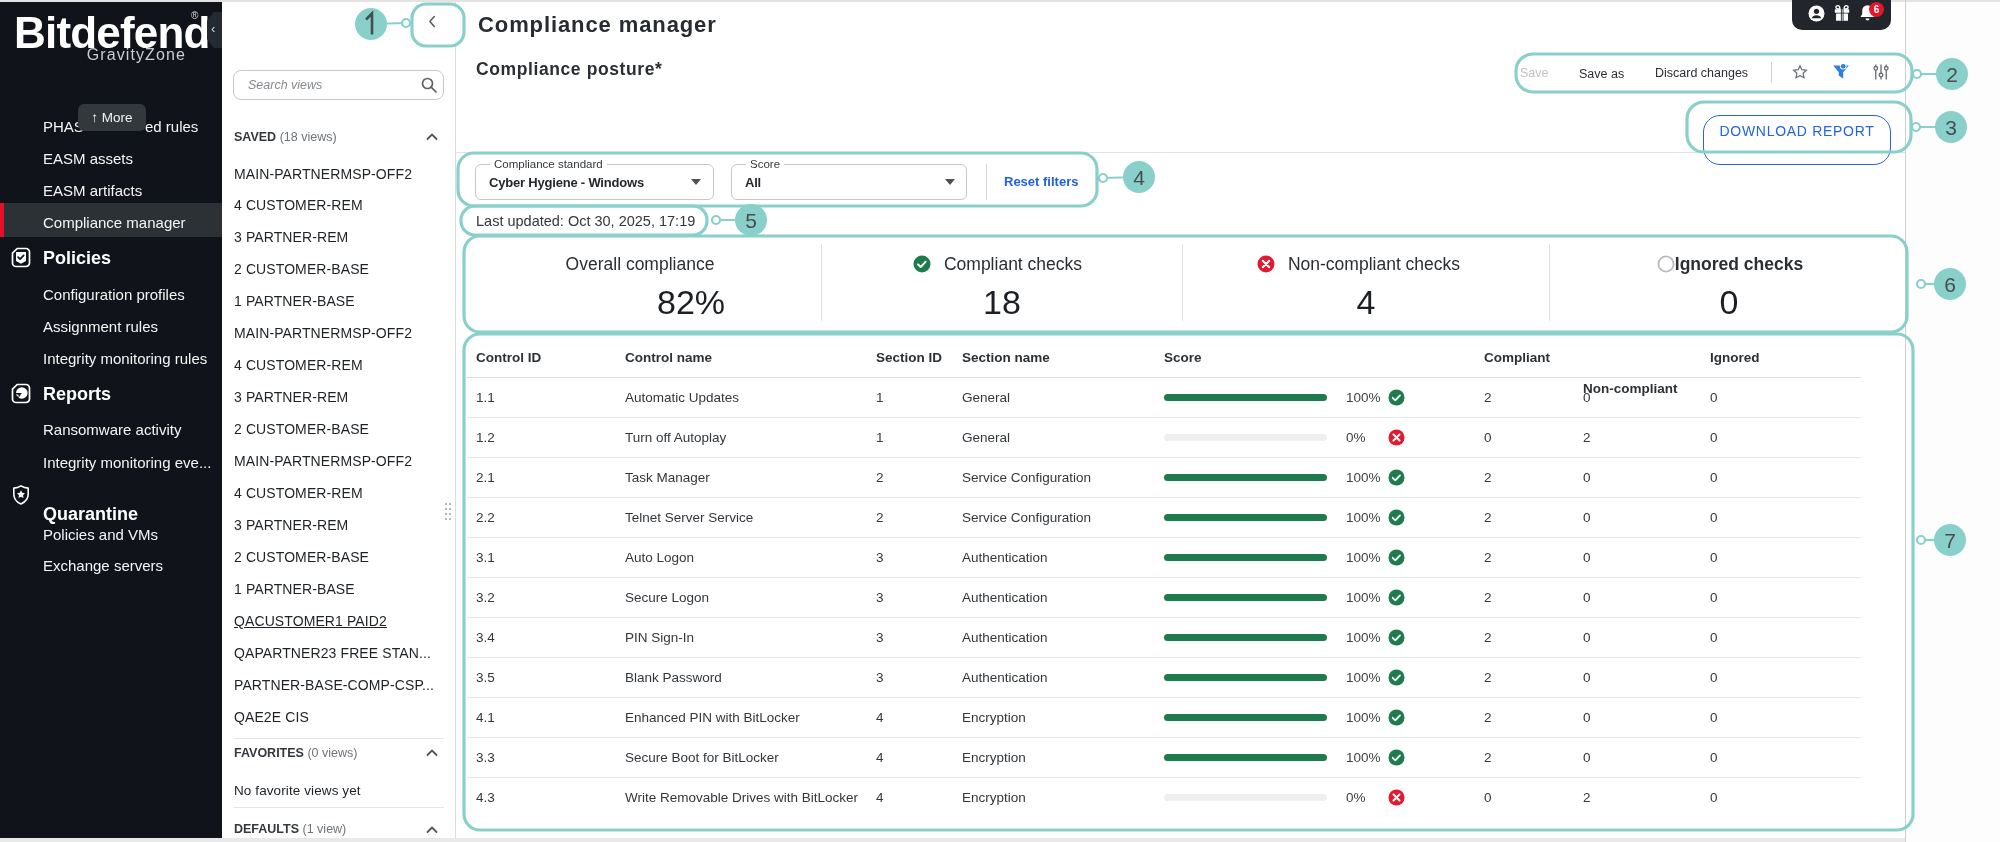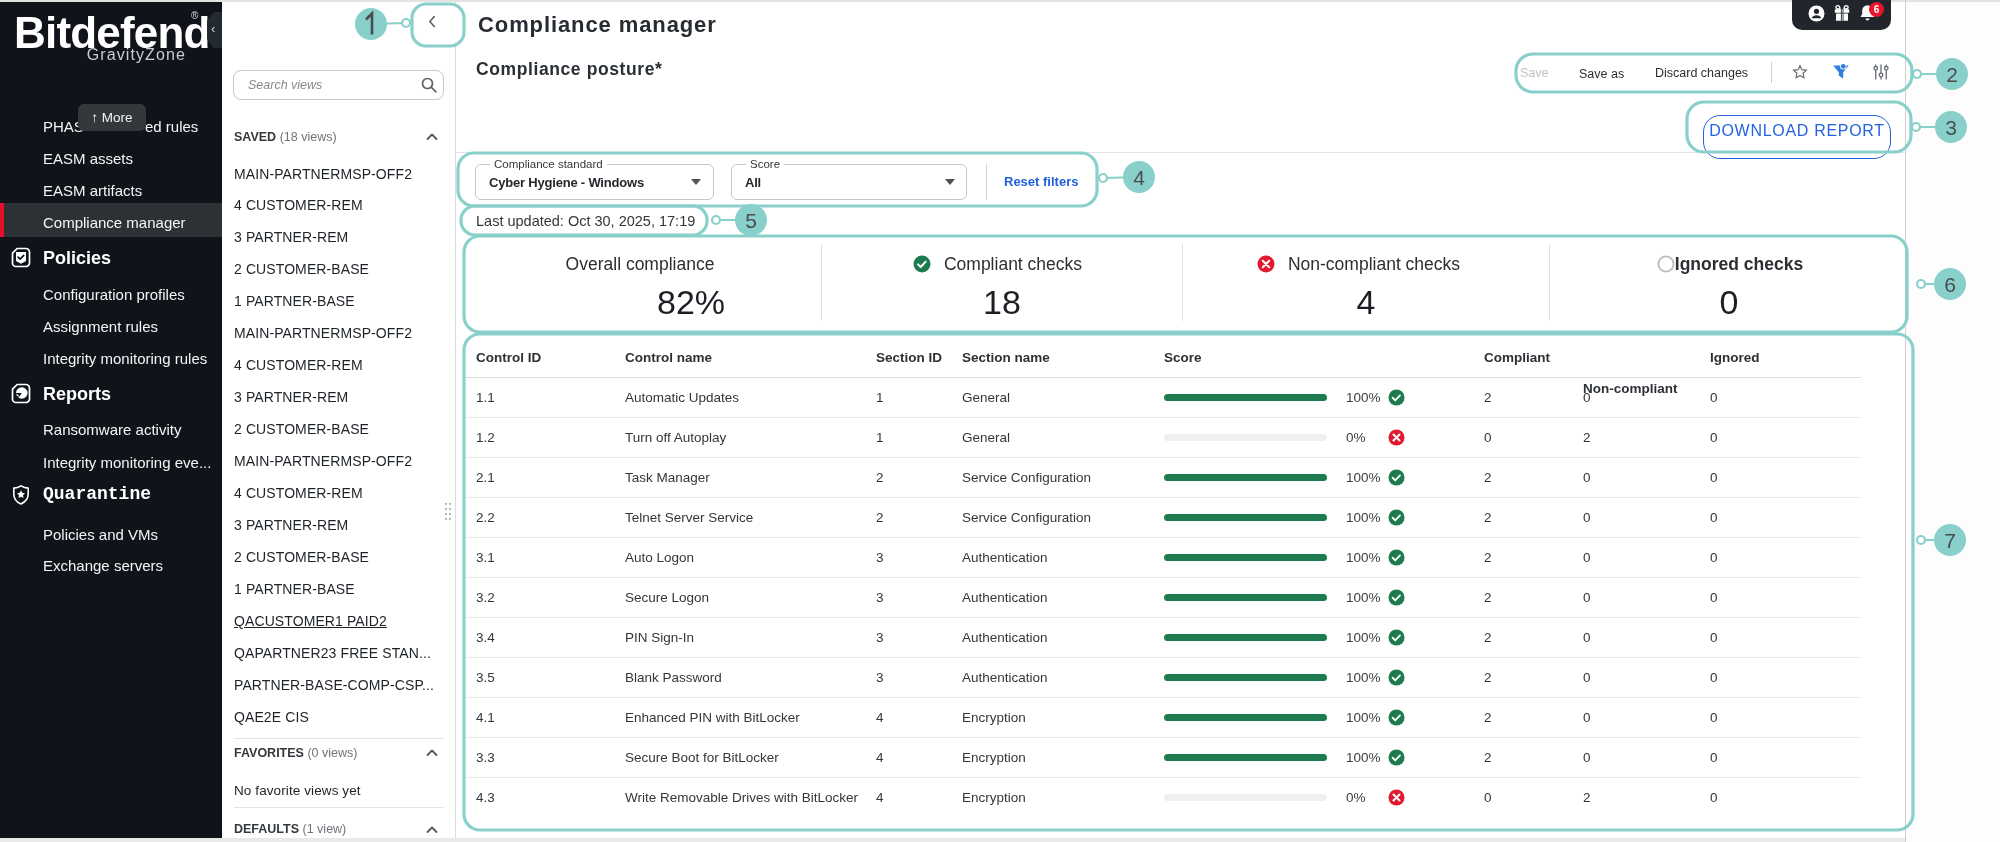--- a/index.html
+++ b/index.html
@@ -55,21 +55,21 @@
 <div class="item" style="top:156px;">EASM assets</div>
 <div class="item" style="top:188px;">EASM artifacts</div>
 <div class="item" style="top:220px;">Compliance manager</div>
 <div class="grp" style="top:256px;">Policies</div>
 <div class="item" style="top:292px;">Configuration profiles</div>
 <div class="item" style="top:324px;">Assignment rules</div>
 <div class="item" style="top:356px;">Integrity monitoring rules</div>
 <div class="grp" style="top:392px;">Reports</div>
 <div class="item" style="top:427px;">Ransomware activity</div>
 <div class="item" style="top:460px;">Integrity monitoring eve...</div>
-<div class="grp" style="top:492px;font-family:Liberation Mono, monospace;">Quarantine</div>
+<div class="grp" style="top:512px;">Quarantine</div>
 <div class="item" style="top:532px;">Policies and VMs</div>
 <div class="item" style="top:563px;">Exchange servers</div>
 <svg class="gicon" style="top:245px;" viewBox="0 0 20 21">
 <path d="M6.2 1.5 H15 a3.5 3.5 0 0 1 3.5 3.5 V16 a3.5 3.5 0 0 1 -3.5 3.5 H5 A3.5 3.5 0 0 1 1.5 16 V6.2 Z" fill="none" stroke="#fff" stroke-width="1.7"></path>
 <path d="M5 4.9 h10 v9 l-5 2.9 -5 -2.9 Z" fill="#fff"></path>
 <path d="M7.1 10.1 l2 2 3.6 -3.8" fill="none" stroke="#10141a" stroke-width="1.7" stroke-linecap="round" stroke-linejoin="round"></path>
 </svg>
 <svg class="gicon" style="top:381px;" viewBox="0 0 20 21">
 <path d="M6.2 1.5 H15 a3.5 3.5 0 0 1 3.5 3.5 V16 a3.5 3.5 0 0 1 -3.5 3.5 H5 A3.5 3.5 0 0 1 1.5 16 V6.2 Z" fill="none" stroke="#fff" stroke-width="1.7"></path>
 <circle cx="10.8" cy="10" r="5.8" fill="#fff"></circle>
@@ -169,21 +169,21 @@
 <circle cx="11.2" cy="3.3" r="2.4" fill="#2e7fd9"></circle>
 </svg>
 <svg class="abs" style="left:1872px;top:63px;width:18px;height:18px;" viewBox="0 0 24 24" fill="none" stroke="#6b7075" stroke-width="1.8">
 <line x1="5" y1="2" x2="5" y2="22"></line>
     <line x1="12" y1="2" x2="12" y2="22"></line>
     <line x1="19" y1="2" x2="19" y2="22"></line>
 <circle cx="5" cy="7" r="2.4" fill="#fff"></circle>
     <circle cx="12" cy="16" r="2.4" fill="#fff"></circle>
     <circle cx="19" cy="7" r="2.4" fill="#fff"></circle>
 </svg>
-<div class="abs" style="left:1703px;top:115px;width:188px;height:44px;border:1.5px solid #2563e0;border-radius:17px;color:#2563e0;font-size:16px;letter-spacing:0.7px;text-align:center;line-height:30px;">DOWNLOAD REPORT</div>
+<div class="abs" style="left:1703px;top:115px;width:188px;height:50px;border:1.5px solid #2563e0;border-radius:17px;color:#2563e0;font-size:14px;letter-spacing:0.7px;text-align:center;line-height:30px;">DOWNLOAD REPORT</div>
 <div class="dd" style="left:475px;top:164px;width:239px;height:36px;"></div>
 <div class="ddlabel" style="left:490px;top:158px;">Compliance standard</div>
 <div class="ddvalue" style="left:489px;top:182px;">Cyber Hygiene - Windows</div>
 <div class="ddarrow" style="left:691px;top:179px;"></div>
 <div class="dd" style="left:731px;top:164px;width:236px;height:36px;"></div>
 <div class="ddlabel" style="left:746px;top:158px;">Score</div>
 <div class="ddvalue" style="left:745px;top:182px;">All</div>
 <div class="ddarrow" style="left:945px;top:179px;"></div>
 <div class="abs" style="left:986px;top:164px;width:1px;height:36px;background:#d6d6d6;"></div>
 <div class="abs" style="left:1004px;top:174px;font-size:13px;font-weight:600;color:#2160dd;">Reset filters</div>

